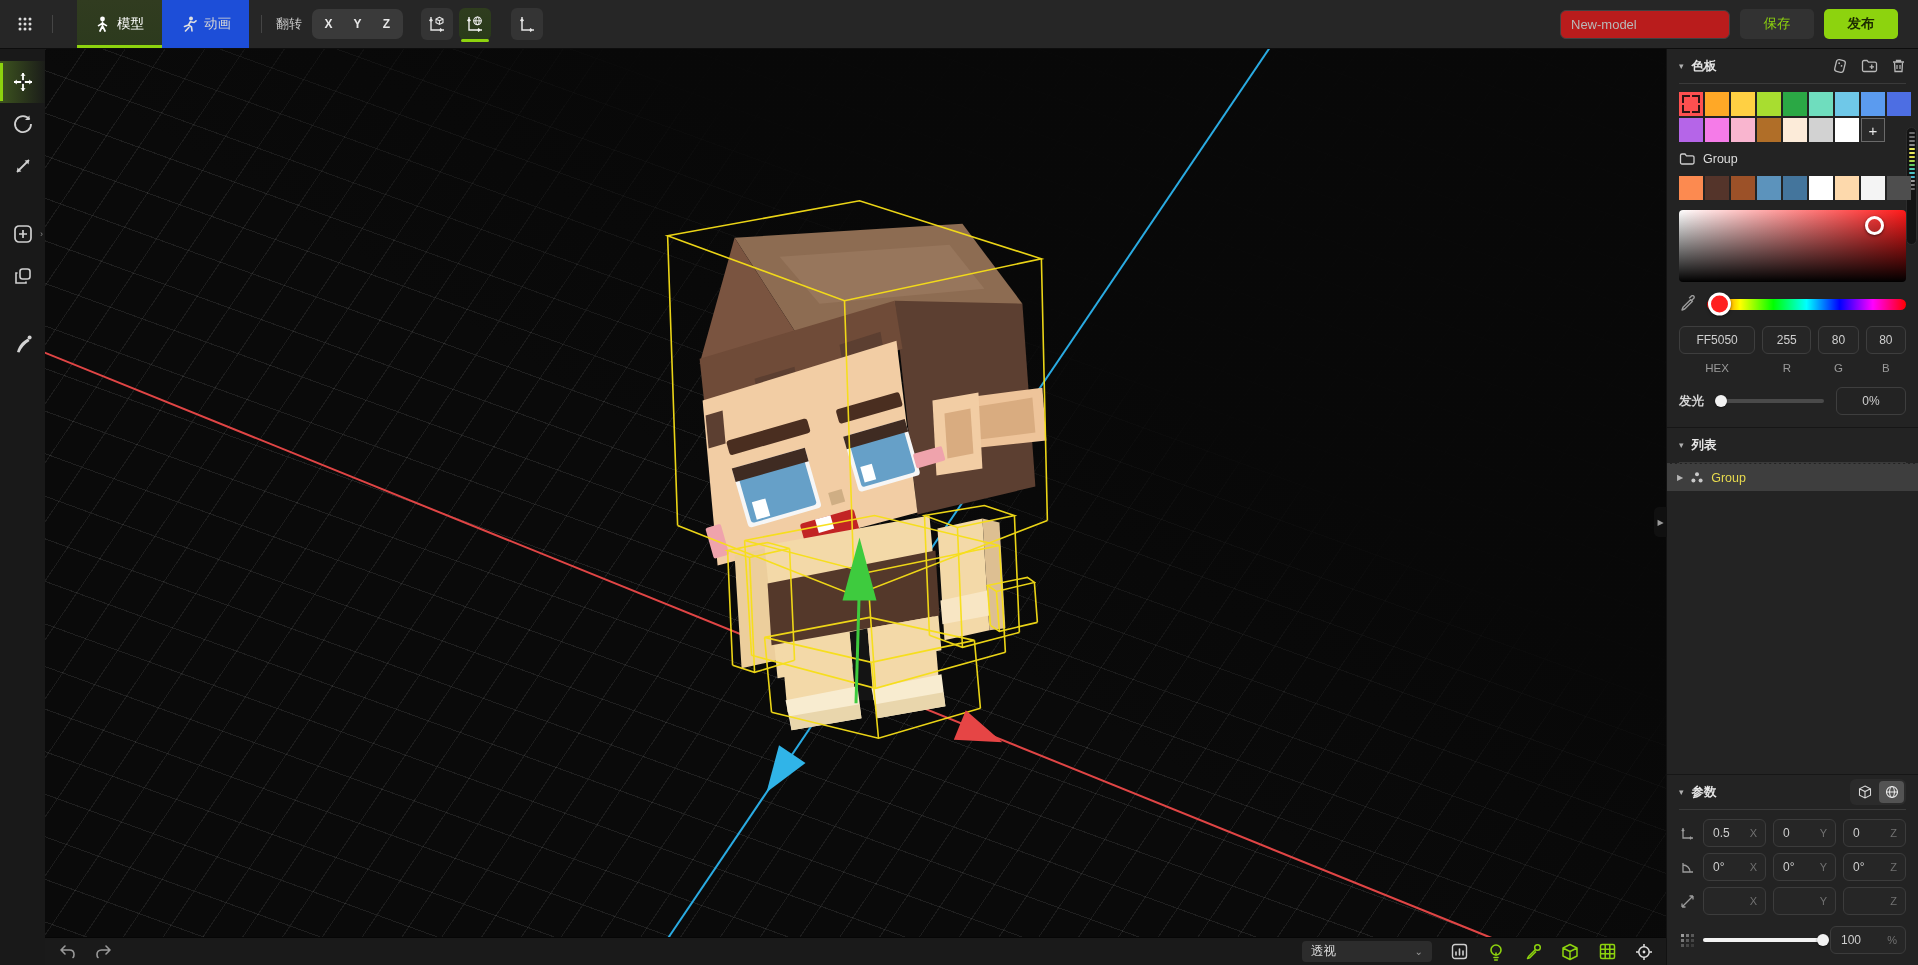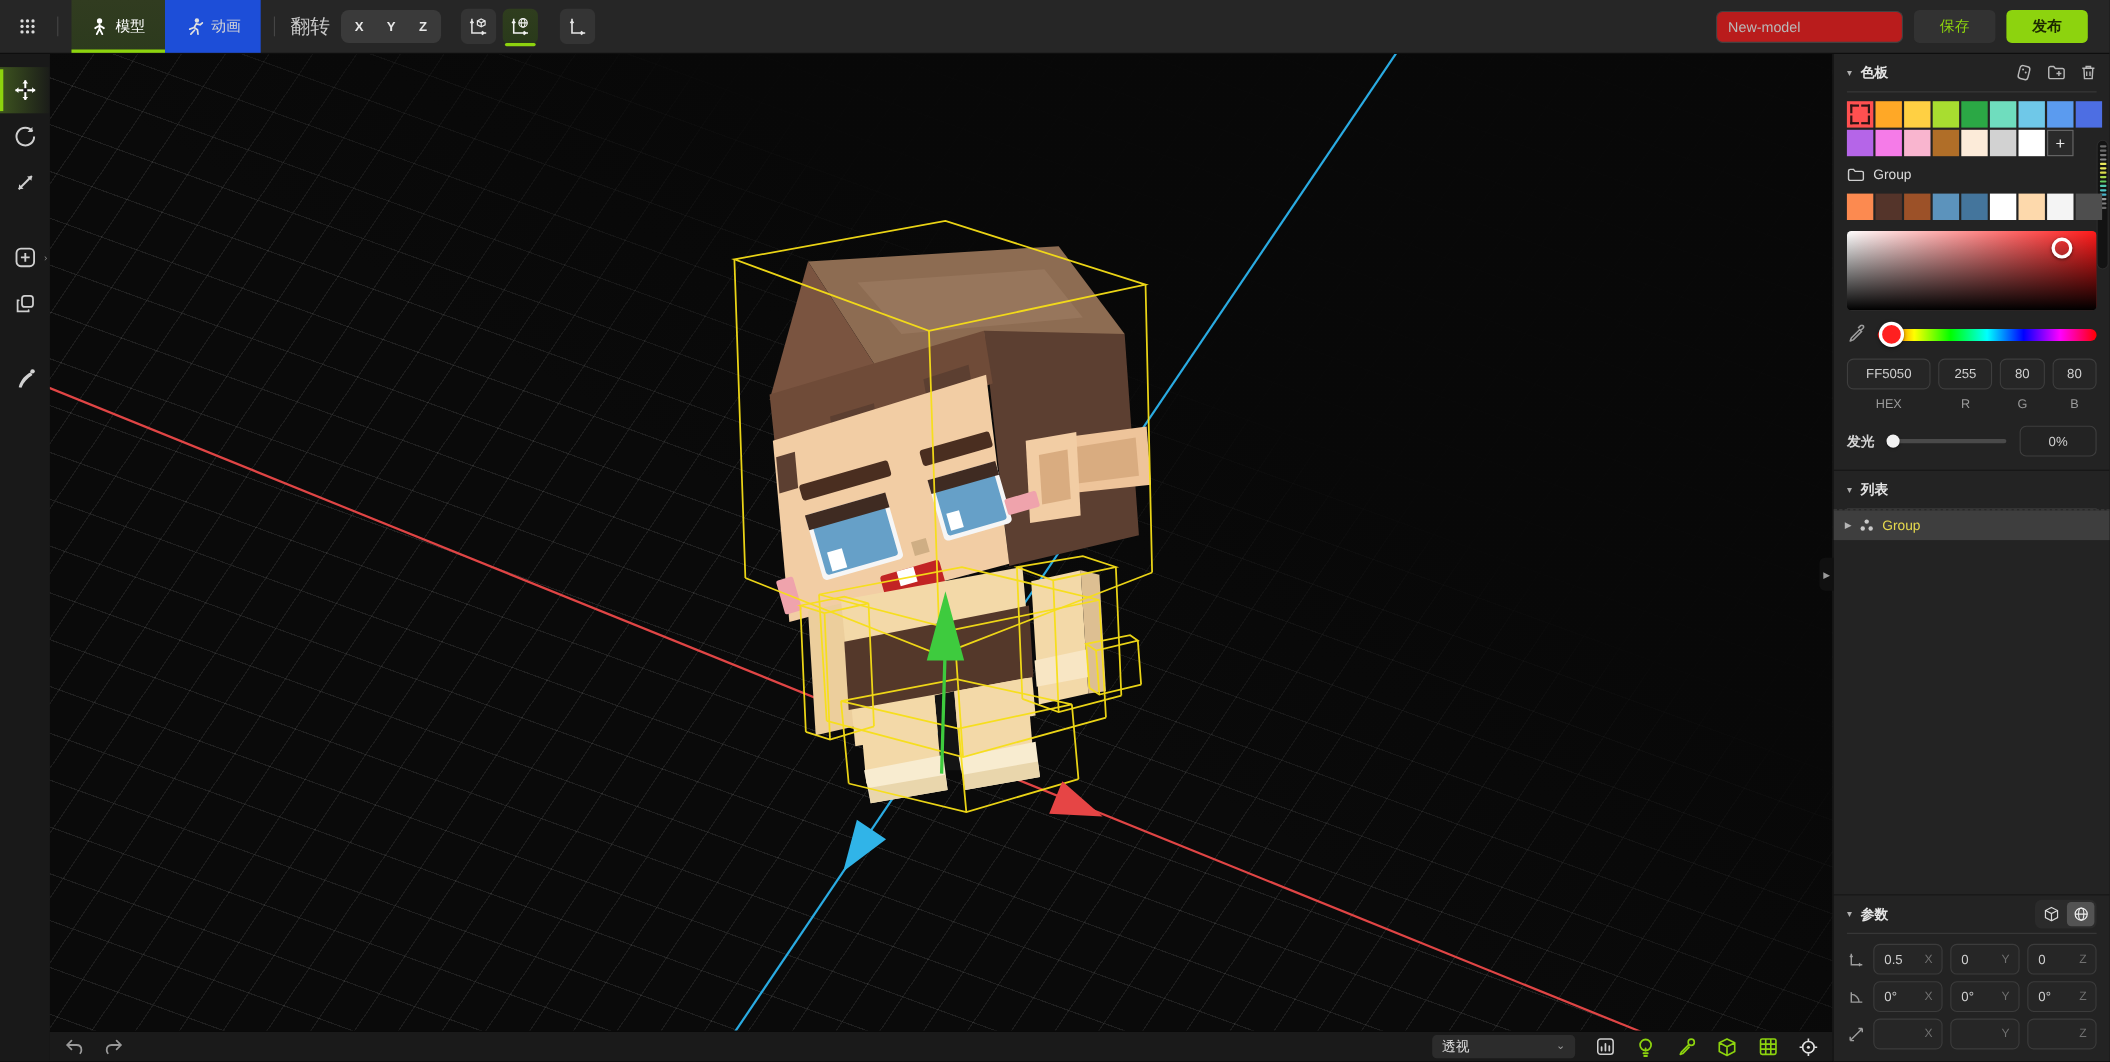--- a/index.html
+++ b/index.html
@@ -3,23 +3,23 @@
 <meta charset="utf-8">
 <style>
   html,body{margin:0;padding:0;background:#0c0c0c;font-family:"Liberation Sans","DejaVu Sans",sans-serif;-webkit-font-smoothing:antialiased;}
   .app{width:1918px;height:965px;position:relative;overflow:hidden;background:#232323;display:flex;flex-direction:column;}
   
   .topbar{height:48px;background:#262626;display:flex;align-items:center;flex:0 0 auto;border-bottom:1px solid #0d0d0d;position:relative;z-index:5;}
   .menu-btn{width:30px;height:30px;margin-left:10px;display:flex;align-items:center;justify-content:center;border-radius:6px;cursor:pointer;}
   .vsep{width:1px;height:18px;background:#454545;margin:0 12px;}
   .tabs{display:flex;height:48px;align-items:stretch;}
   .tab{display:flex;align-items:center;gap:7px;padding:0 18px;color:#d6d6d6;font-size:13.5px;position:relative;background:#1d4ed8;cursor:pointer;}
-  .tab.active{background:linear-gradient(180deg,#313c20,#2c3a1d);color:#fff;}
+  .tab.active{background:linear-gradient(180deg,#313c20,#2c3a1d);color:#fff;margin-left:12px;}
   .tab.active::after{content:"";position:absolute;left:0;right:0;bottom:0;height:3px;background:var(--accent);}
-  .flip-label{color:#c9c9c9;font-size:18px;margin:0 10px 0 2px;}
+  .flip-label{color:#c9c9c9;font-size:13px;margin:0 10px 0 2px;}
   .xyz-group{display:flex;background:#3a3a3a;border-radius:7px;padding:3px;gap:2px;}
   .xyz-btn{width:27px;height:24px;display:flex;align-items:center;justify-content:center;color:#e8e8e8;font-size:12px;font-weight:bold;border-radius:5px;cursor:pointer;}
   .axicons{display:flex;gap:6px;margin-left:18px;}
   .axbtn{width:32px;height:32px;border-radius:6px;background:#343434;display:flex;align-items:center;justify-content:center;position:relative;cursor:pointer;}
   .axbtn.active{background:linear-gradient(180deg,#2f3d1e,#293a1a);}
   .axbtn.active::after{content:"";position:absolute;left:2px;right:2px;bottom:-2px;height:3px;background:var(--accent);border-radius:2px;}
   .axbtn.lone{margin-left:14px;}
   .topbar-right{margin-left:auto;display:flex;align-items:center;gap:10px;padding-right:20px;}
   .name-input{width:148px;height:27px;background:#b91c1c;border:1px solid #414141;border-radius:6px;color:#b9b9b9;font-size:13px;padding:0 10px;outline:none;font-family:inherit;}
   .btn-save{min-width:74px;height:30px;border-radius:5px;background:#323232;color:var(--accent);display:flex;align-items:center;justify-content:center;font-size:13.5px;cursor:pointer;}
@@ -610,16 +610,41 @@
           <div class="pfield">
             <input value="" style="">
             <span class="ax">Y</span>
           </div>
           <div class="pfield">
             <input value="" style="">
             <span class="ax">Z</span>
           </div>
         </div>
 
+        <div class="prow sliderrow" style="margin-top:5px;">
+          <span class="picon">
+            <svg class="ic" width="15" height="15" viewBox="0 0 15 15">
+              <g fill="#9c9c9c">
+                  <rect x="1" y="1" width="3" height="3"></rect>
+                  <rect x="6" y="1" width="3" height="3" opacity=".7"></rect>
+                  <rect x="11" y="1" width="3" height="3" opacity=".45"></rect>
+                  <rect x="1" y="6" width="3" height="3" opacity=".7"></rect>
+                  <rect x="6" y="6" width="3" height="3" opacity=".45"></rect>
+                  <rect x="11" y="6" width="3" height="3" opacity=".3"></rect>
+                  <rect x="1" y="11" width="3" height="3" opacity=".45"></rect>
+                  <rect x="6" y="11" width="3" height="3" opacity=".3"></rect>
+                  <rect x="11" y="11" width="3" height="3" opacity=".2"></rect>
+                </g>
+            </svg>
+          </span>
+          <div class="slider-track">
+            <div class="fill"></div>
+            <div class="slider-knob" style="left:100%;"></div>
+          </div>
+          <div class="pctfield">
+            <input value="100" style="">
+            <span class="ax">%</span>
+          </div>
+        </div>
       </div>
     </aside>
   </div>
 </div>
 
 </body></html>

